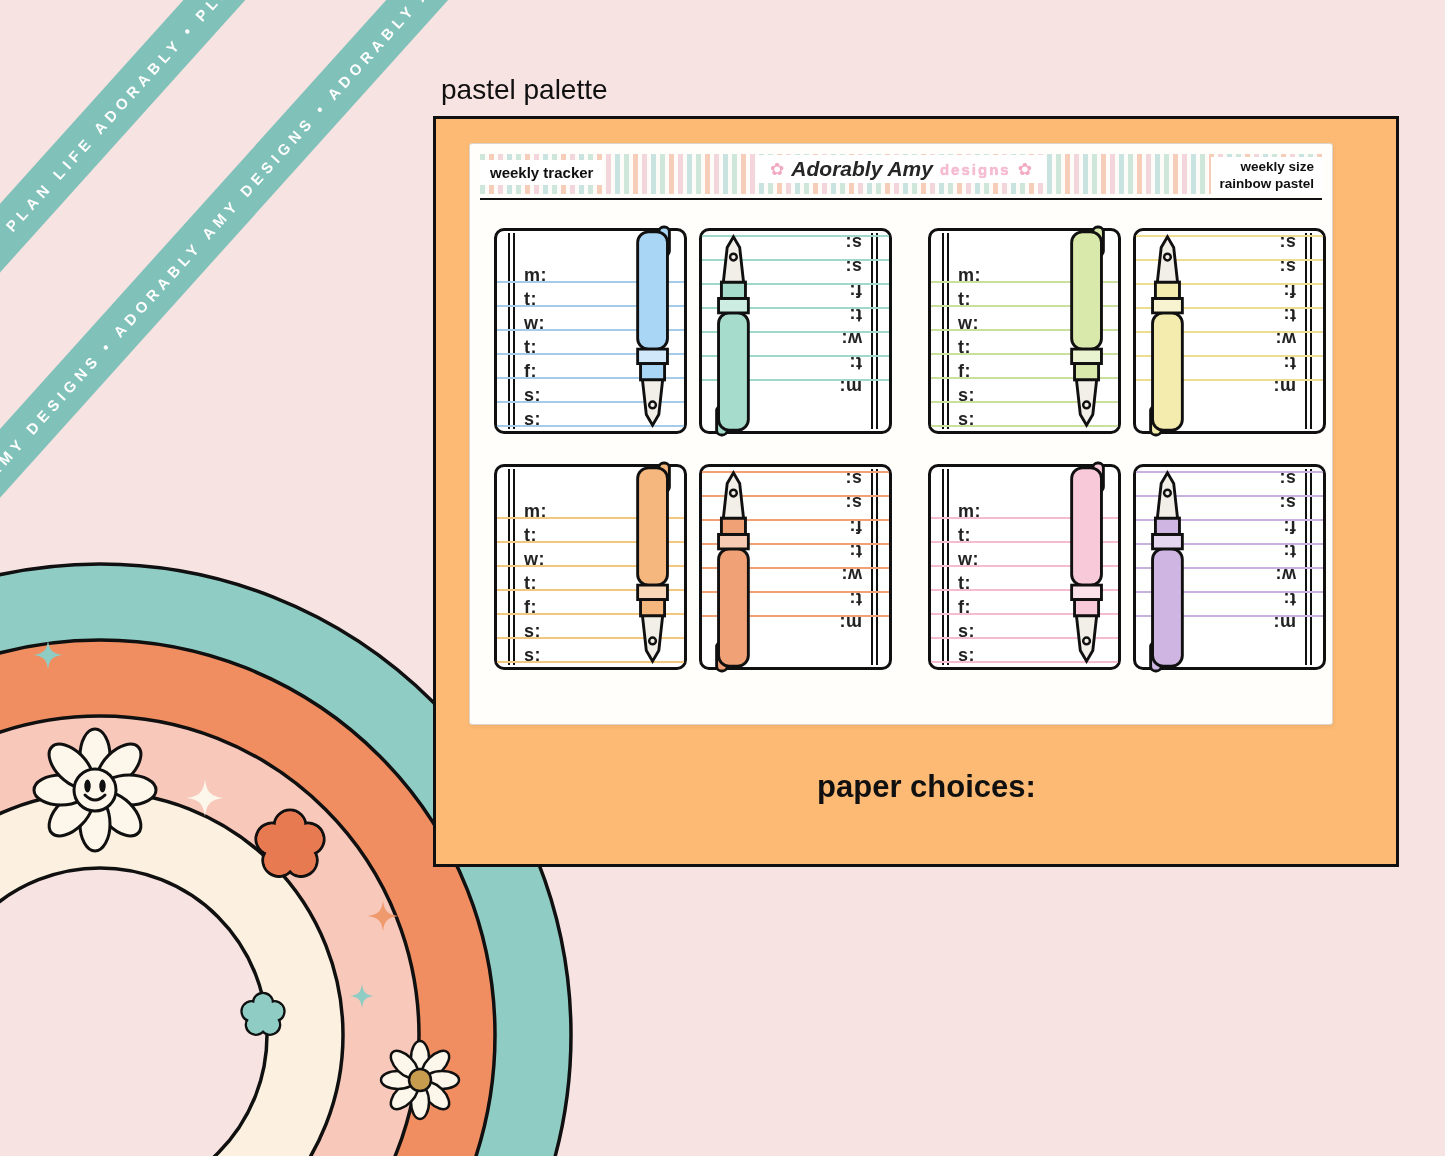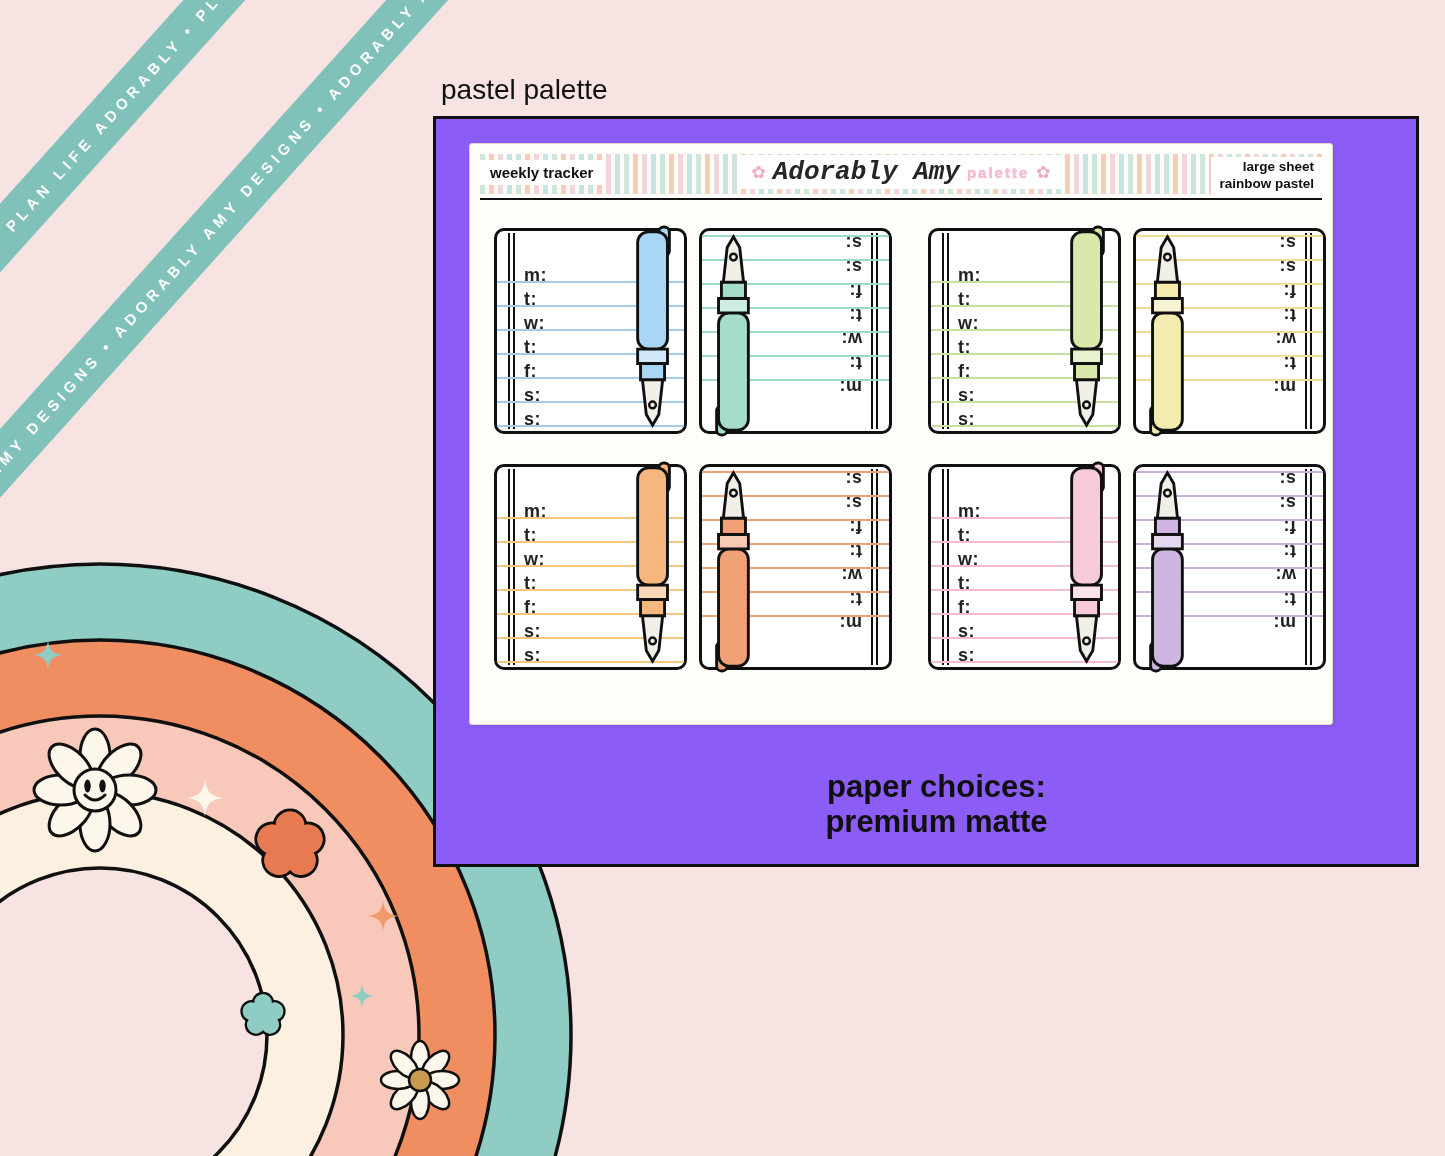--- a/index.html
+++ b/index.html
@@ -12,36 +12,36 @@
           transform:rotate(-48deg);z-index:3;}
   #ribbon-1{left:-280px;top:104px;}
   #ribbon-2{left:-160px;top:196px;}
 
   
   .palette-label{position:absolute;left:441px;top:74px;font-size:28px;font-weight:400;z-index:4;}
   .size-note{position:absolute;left:1262px;top:2px;width:170px;text-align:center;
              font-size:25px;font-weight:600;line-height:1.12;z-index:4;}
 
   
-  .product-box{position:absolute;left:433px;top:116px;width:960px;height:745px;background:#8b5cf6;
-               border:3px solid #101010;z-index:5;padding-left:20px;}
+  .product-box{position:absolute;left:433px;top:116px;width:960px;height:745px;background:#fdba74;
+               border:3px solid #101010;z-index:5;}
   .paper-note{position:absolute;left:0;right:0;top:650px;text-align:center;font-size:31px;
               font-weight:600;line-height:1.14;margin-left:21px;}
 
   
   .sheet{position:absolute;left:33px;top:24px;width:862px;height:580px;background:#fffefb;
          border:1px solid #ddd5cb;border-radius:3px;box-shadow:1px 2px 4px rgba(0,0,0,.06);}
   .sheet-header{position:relative;margin:10px 10px 0;height:40px;
     background:repeating-linear-gradient(90deg,#cfe7db 0 5px,#fdfcf9 5px 9px,#f6cdb9 9px 14px,
       #fdfcf9 14px 18px,#f3d5dc 18px 23px,#fdfcf9 23px 27px,#c9e4e0 27px 32px,#fdfcf9 32px 36px);}
   .chip{position:absolute;background:#ffffff;}
   .chip-left{left:0;top:6px;padding:4px 10px;font-size:15px;font-weight:700;}
   .chip-right{right:0;top:3px;padding:2px 8px;font-size:13.5px;font-weight:800;text-align:right;line-height:1.25;}
   .chip-center{left:50%;top:1px;transform:translateX(-50%);padding:2px 14px;display:flex;align-items:center;gap:7px;}
-  .brand-script{font-family:Liberation Mono, monospace;font-style:italic;font-weight:700;font-size:26px;color:#262626;}
+  .brand-script{font-family:Liberation Sans, sans-serif;font-style:italic;font-weight:700;font-size:21px;color:#262626;}
   .brand-flower{color:#f2aac2;font-size:17px;}
   .brand-sub{font-size:15px;font-weight:700;letter-spacing:2px;color:#f6bcd2;text-shadow:0 0 1px #e89ab6;}
   .sheet-rule{margin:4px 10px 0;border-top:2.5px solid #101010;}
 
   .sticker-grid{display:grid;grid-template-columns:1fr 1fr;column-gap:36px;row-gap:30px;padding:28px 24px 0;}
   .pair{display:flex;gap:12px;}
 
   .note{position:relative;width:187px;height:200px;background:#fff;border:3px solid #101010;border-radius:10px;
         flex:none;}
   .note.flip{transform:rotate(180deg);}
@@ -151,25 +151,25 @@
   <div class="palette-label">pastel palette</div>
 
   <div class="product-box">
 
     <div class="sheet">
       <div class="sheet-header">
         <div class="chip chip-left">weekly tracker</div>
         <div class="chip chip-center">
           <span class="brand-flower">✿</span>
           <span class="brand-script">Adorably Amy</span>
-          <span class="brand-sub">palette</span>
+          <span class="brand-sub">designs</span>
           <span class="brand-flower">✿</span>
         </div>
         <div class="chip chip-right">
-          <div>large sheet</div>
+          <div>weekly size</div>
           <div>rainbow pastel</div>
         </div>
       </div>
       <div class="sheet-rule"></div>
 
       <div class="sticker-grid">
 
         <div class="pair">
           <div class="note" style="--line:#a6cbe9;--pen:#a9d6f5">
             <div class="margin-a"></div>
@@ -468,17 +468,16 @@
               <circle cx="24.5" cy="186" r="3.5" fill="none" stroke="#101010" stroke-width="2.5"></circle>
             </svg>
           </div>
         </div>
 
       </div>
     </div>
 
     <div class="paper-note">
       <div>paper choices:</div>
-      <div>premium matte</div>
     </div>
   </div>
 
 </div>
 
 </body></html>

